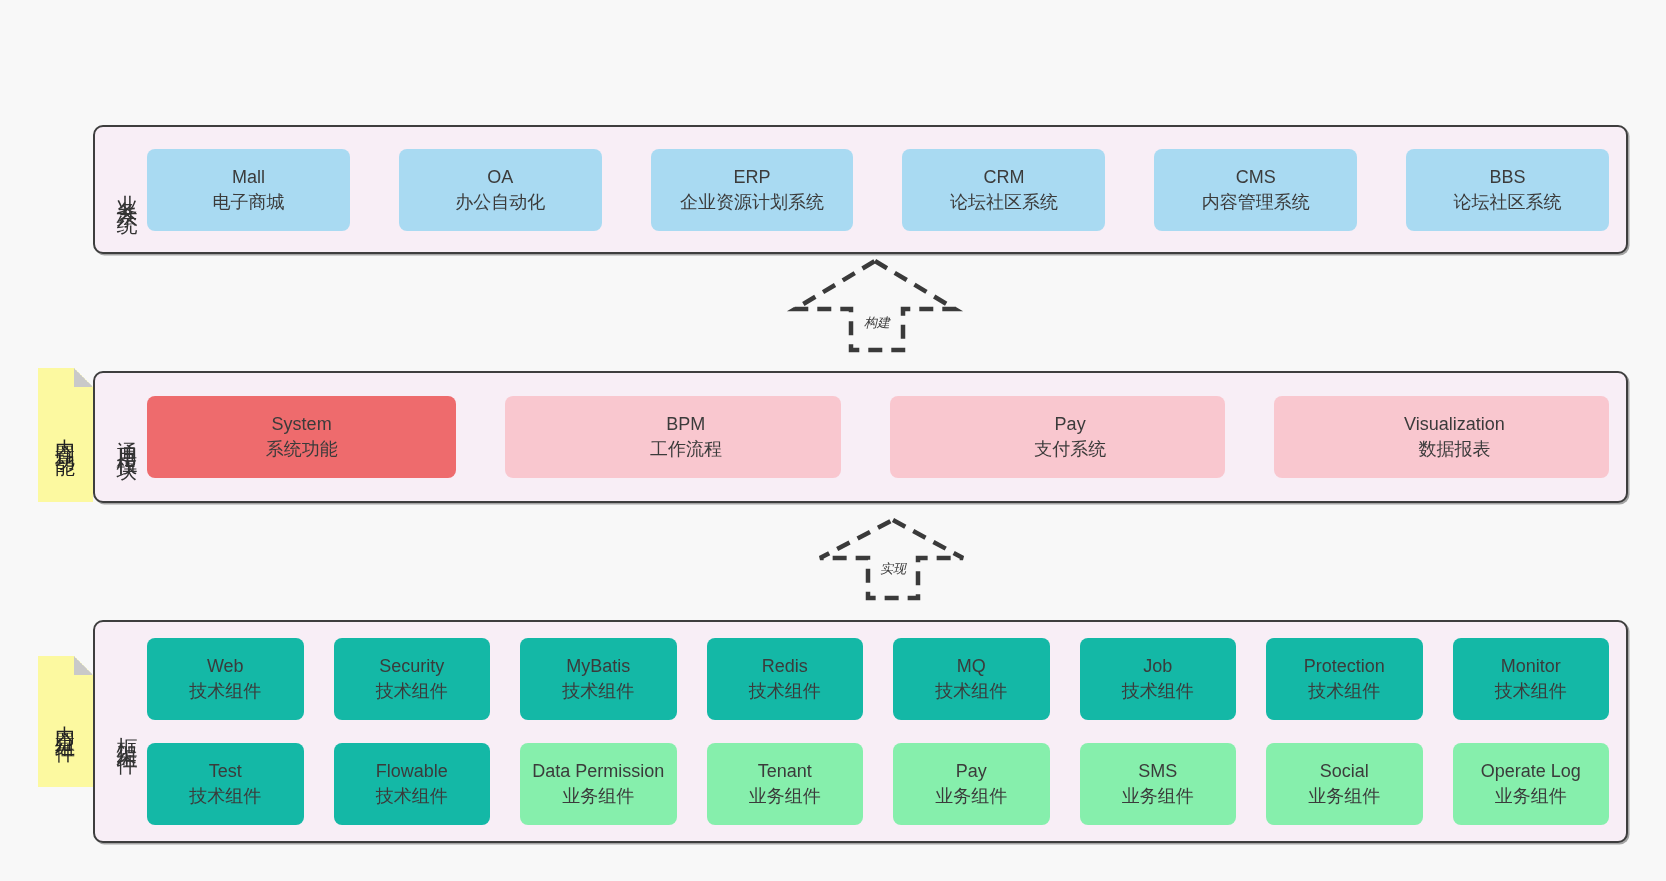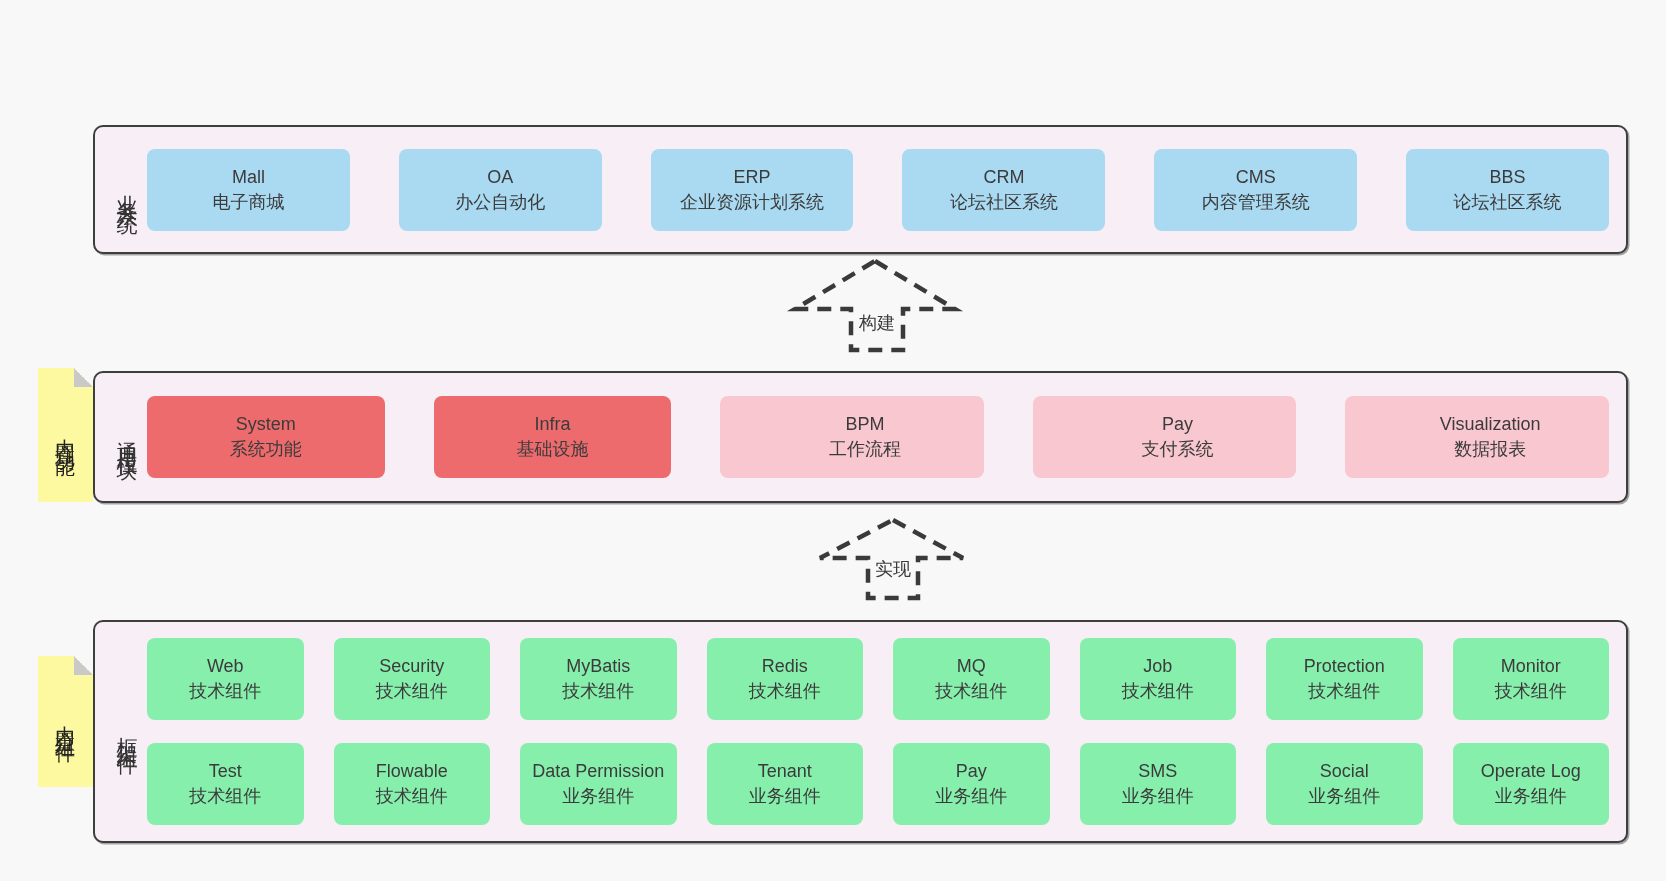--- a/index.html
+++ b/index.html
@@ -36,21 +36,21 @@
   
   .box {
     flex:1; height:82px; border-radius:8px;
     display:flex; flex-direction:column; align-items:center; justify-content:center;
     font-size:18px; line-height:25px; color:#3b3b3b;
     padding:3px 6px; box-sizing:border-box;
   }
   .blue       { background:#a9daf2; }
   .red        { background:#ee6b6d; }
   .pink       { background:#f9c7cf;padding-left:32px; }
-  .green      { background:#86efac; }
+  .green      { background:#14b8a6; }
   .lightgreen { background:#86efac; }
 
   
   .sticky {
     position:absolute; left:38px; width:55px; background:#fcf9a0;
     display:flex; align-items:center; justify-content:center;
     clip-path:polygon(0 0, calc(100% - 19px) 0, 100% 19px, 100% 100%, 0 100%);
   }
   #sticky-modules    { top:368px; height:134px; }
   #sticky-components { top:656px; height:131px; }
@@ -66,21 +66,21 @@
   
   .arrow { position:absolute; }
   #arrow-build     { left:778px; top:250px; width:200px; height:108px; }
   #arrow-implement { left:793px; top:507px; width:200px; height:100px;text-align:center; }
   .arrow svg { display:block; }
   .arrow path {
     fill:none; stroke:#3a3a3a; stroke-width:4.5; stroke-dasharray:14 9;
   }
   .arrow-label {
     position:absolute; transform:translate(-50%,-50%);
-    background:#f8f8f8; padding:1px 3px; font-size:18px; color:#3a3a3a; white-space:nowrap;
+    background:#f8f8f8; padding:1px 3px; font-size:13px; color:#3a3a3a; white-space:nowrap;font-style:italic;
   }
   #arrow-build .arrow-label     { left:99px;  top:73px; }
   #arrow-implement .arrow-label { left:100px; top:62px; }
 </style>
 </head>
 <body>
 
 <div class="canvas">
 
   <div class="layer" id="layer-business">
@@ -127,24 +127,20 @@
     <div class="sticky-label">内置功能</div>
   </div>
   <div class="layer" id="layer-modules">
     <div class="layer-label">通用模块</div>
     <div class="layer-content">
       <div class="row6">
         <div class="box red">
           <span>System</span>
           <span>系统功能</span>
         </div>
-        <div class="box red">
-          <span>Infra</span>
-          <span>基础设施</span>
-        </div>
         <div class="box pink">
           <span>BPM</span>
           <span>工作流程</span>
         </div>
         <div class="box pink">
           <span>Pay</span>
           <span>支付系统</span>
         </div>
         <div class="box pink">
           <span>Visualization</span>

